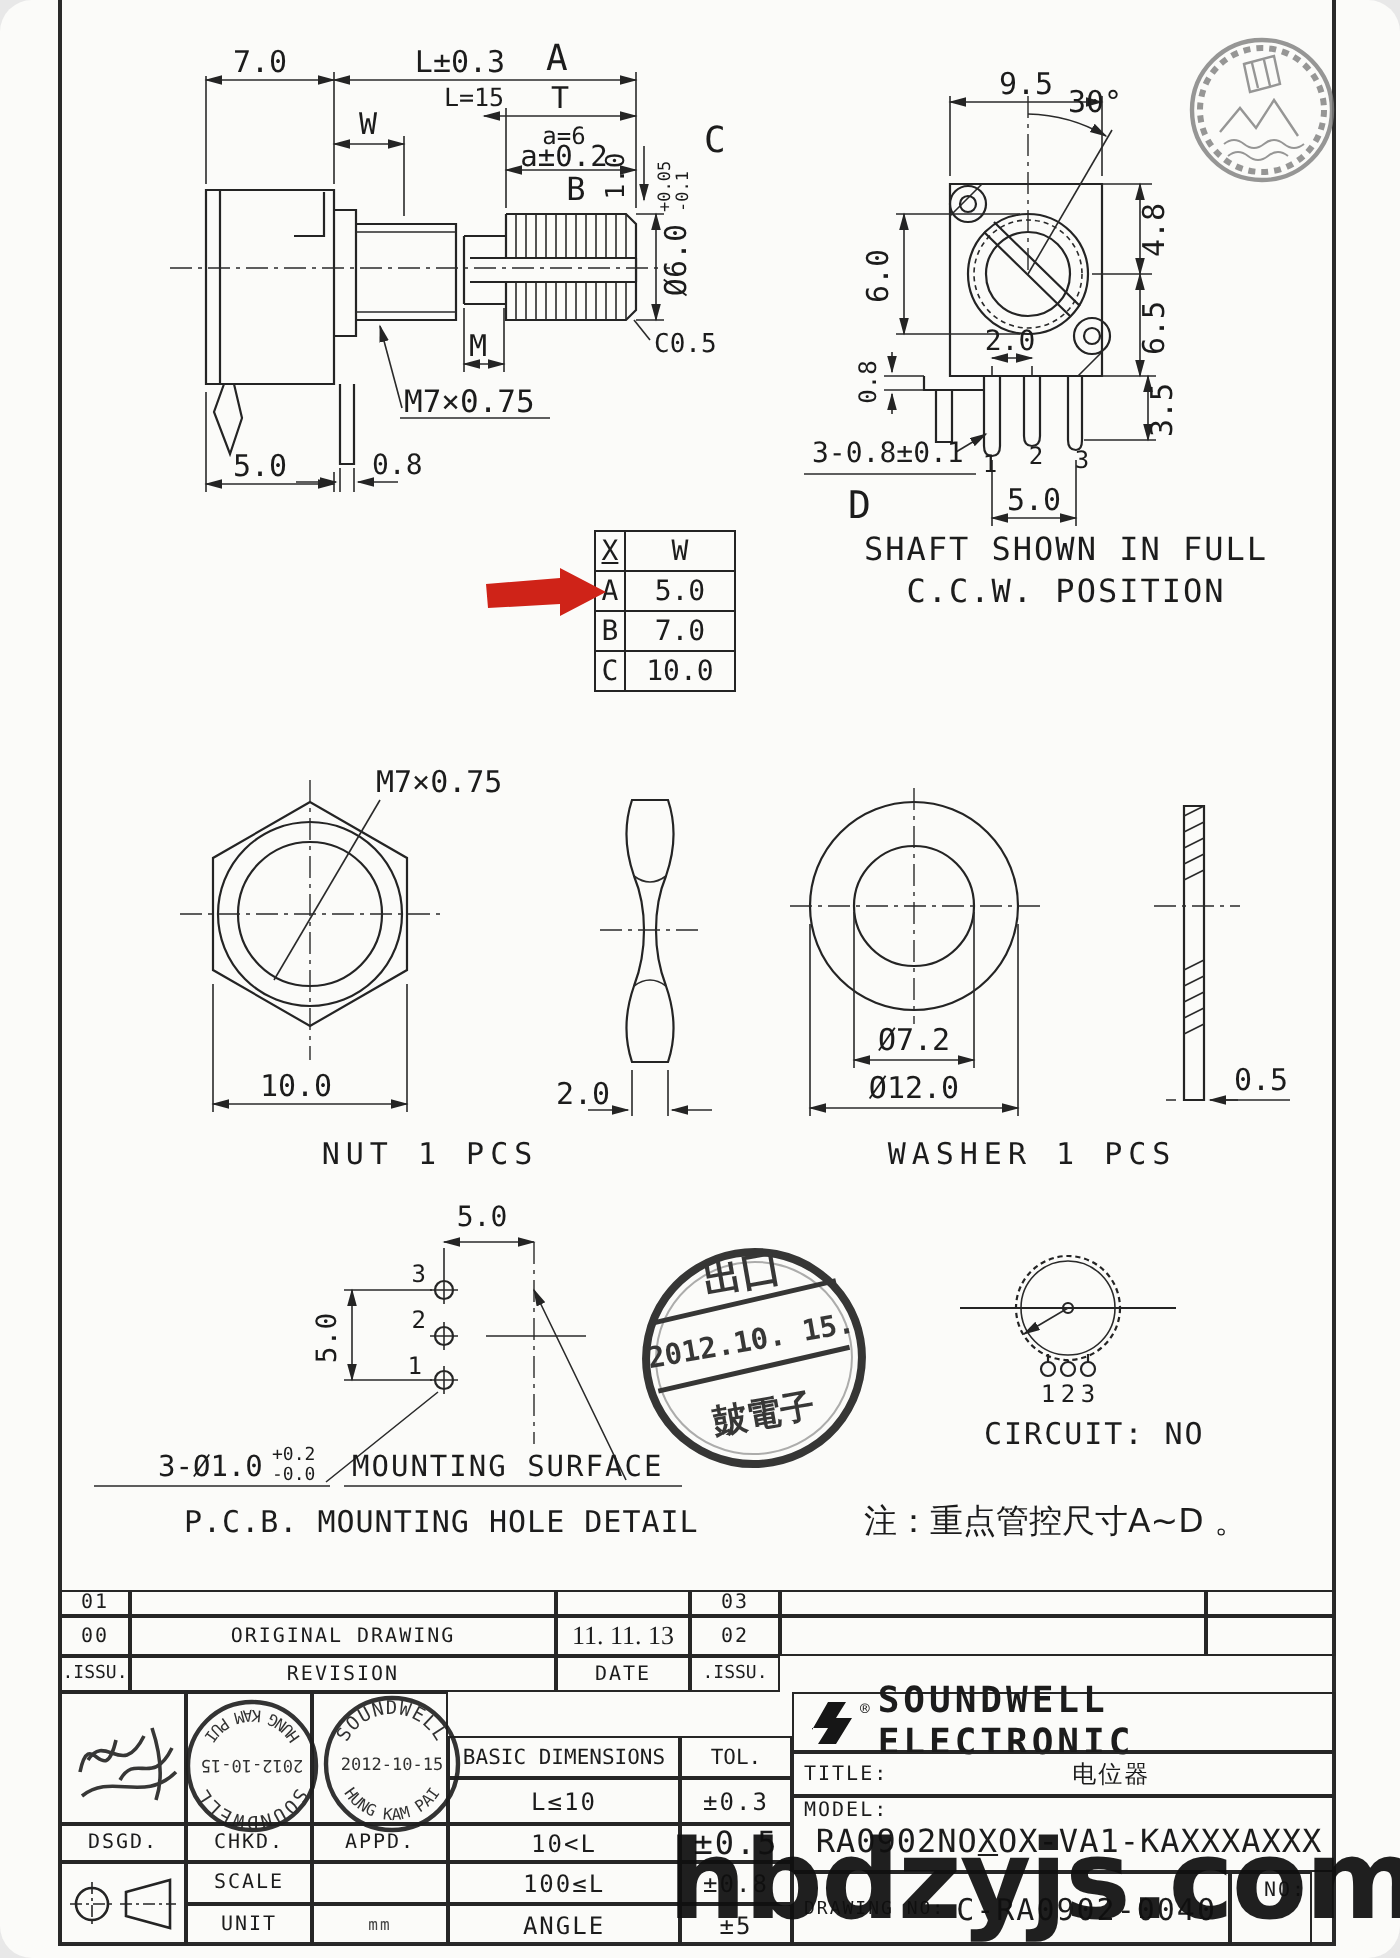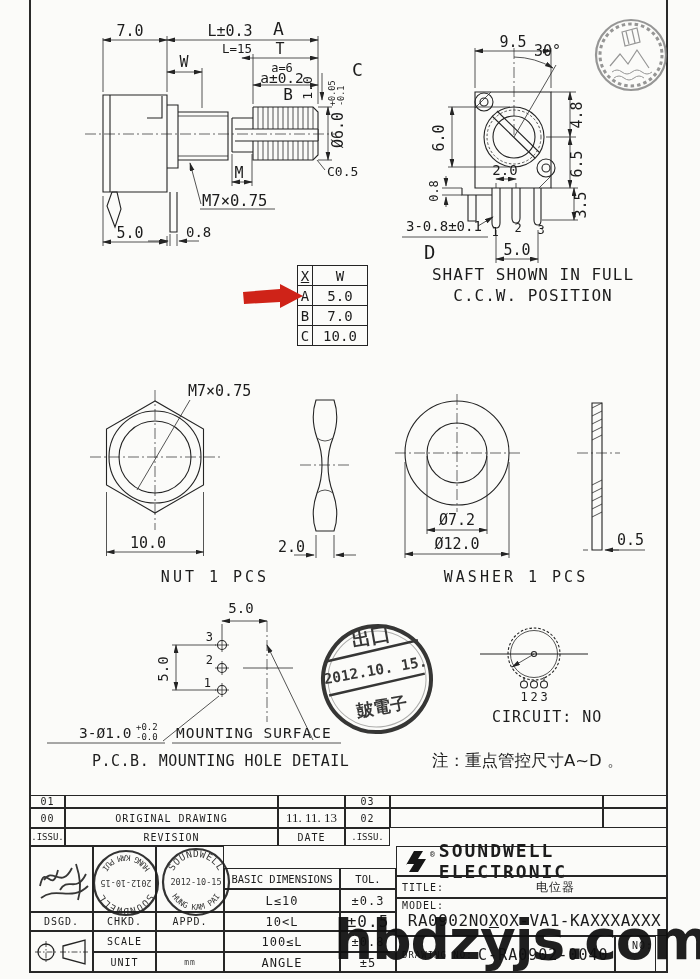--- a/index.html
+++ b/index.html
@@ -1,17 +1,17 @@
 <!DOCTYPE html>
 <html><head>
 <meta charset="utf-8">
 <style>
   html,body{margin:0;padding:0;background:#e8e8e8;}
   #page{position:relative;width:700px;height:979px;background:#fbfbf9;overflow:hidden;
-        font-family:"DejaVu Sans Mono",monospace;color:#1c1c1c;}
+        font-family:"DejaVu Sans Mono",monospace;color:#1c1c1c;border-radius:16px;}
   .abs{position:absolute;}
   .frame{background:#2a2a2a;}
   svg text{fill:#1c1c1c;font-family:"DejaVu Sans Mono",monospace;}
   .ln{stroke:#242424;stroke-width:1.1;fill:none;}
   .thin{stroke:#2a2a2a;stroke-width:0.8;fill:none;}
   .cl{stroke:#2a2a2a;stroke-width:0.7;fill:none;stroke-dasharray:11,3,2,3;}
   .tb{position:absolute;border:1px solid #262626;box-sizing:border-box;display:flex;
       align-items:center;justify-content:center;font-size:10px;letter-spacing:1px;}
   .cap{position:absolute;font-size:15px;letter-spacing:3px;text-align:center;}
   .wm{position:absolute;left:334px;top:908px;font-family:"DejaVu Sans",sans-serif;

